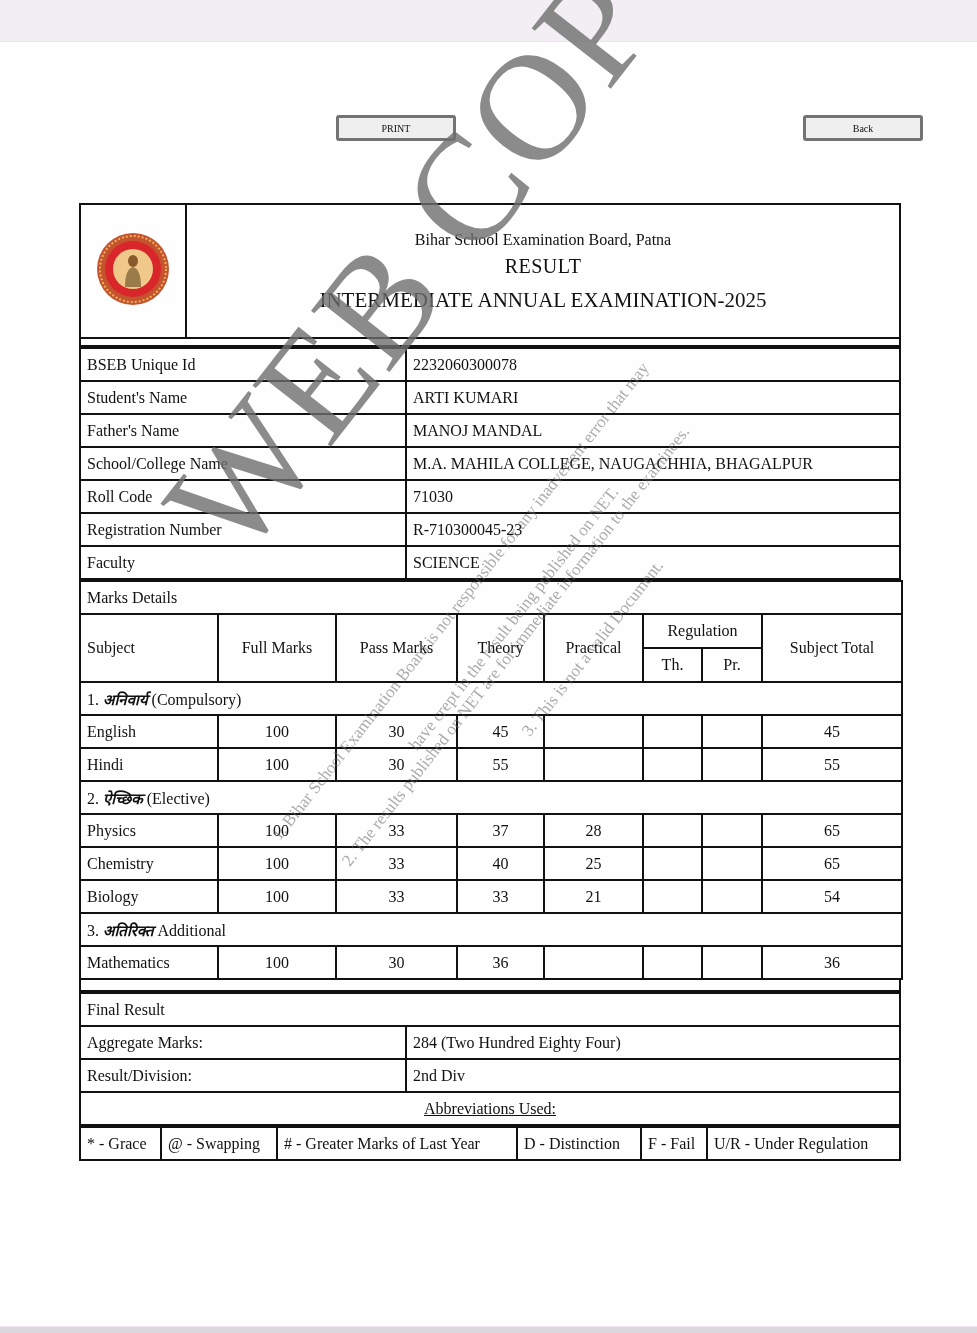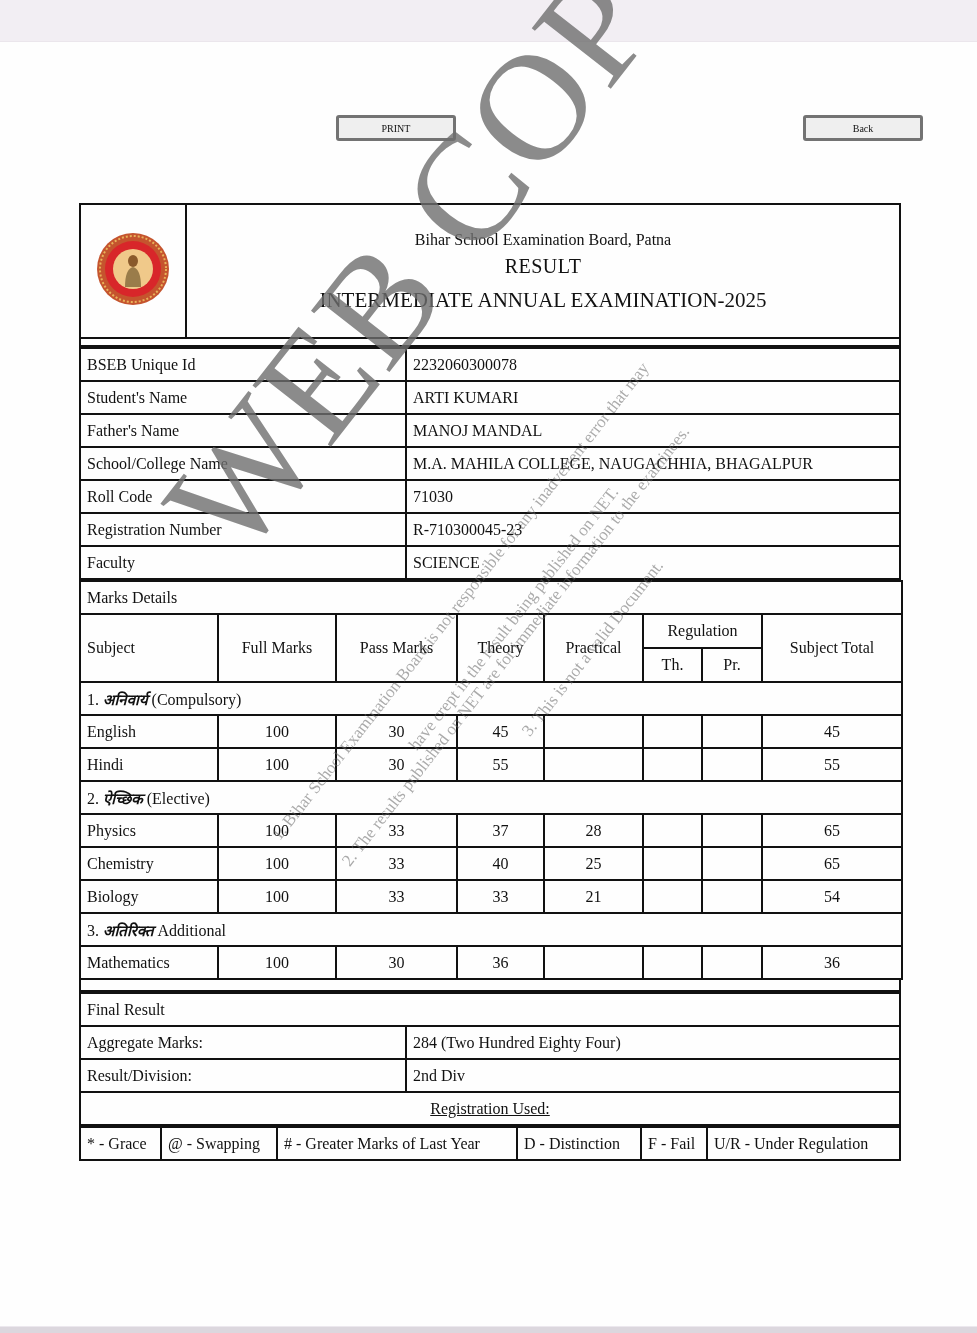--- a/index.html
+++ b/index.html
@@ -246,21 +246,21 @@
     <tr>
       <td>Aggregate Marks:</td>
       <td>284 (Two Hundred Eighty Four)</td>
     </tr>
     <tr>
       <td>Result/Division:</td>
       <td>2nd Div</td>
     </tr>
     <tr>
       <td colspan="2" class="center">
-        <span class="u">Registration Used:</span>
+        <span class="u">Abbreviations Used:</span>
       </td>
     </tr>
   </tbody>
     </table>
 
   <table class="abbr">
     <colgroup>
       <col style="width:81px">
         <col style="width:116px">
         <col style="width:240px">

